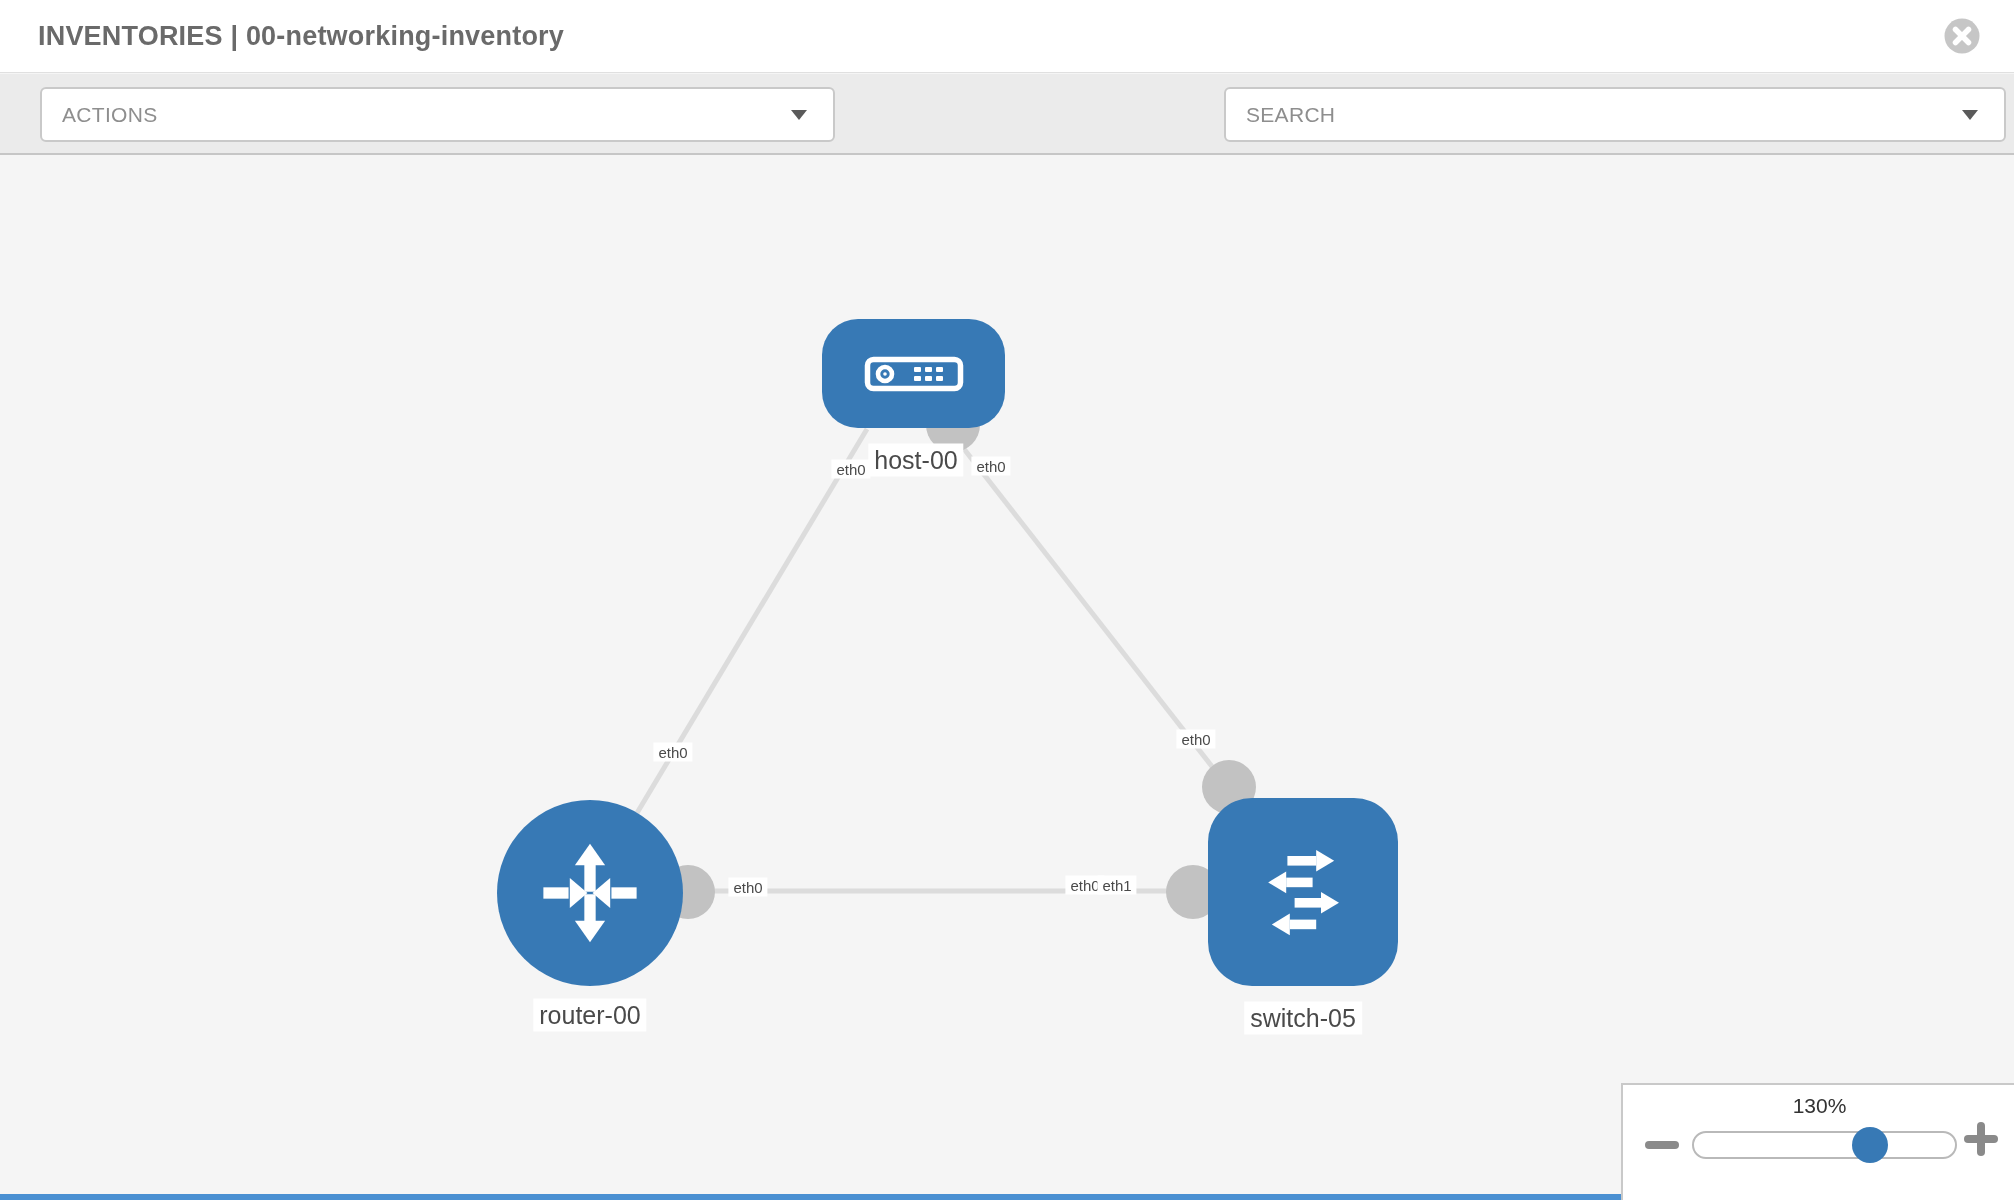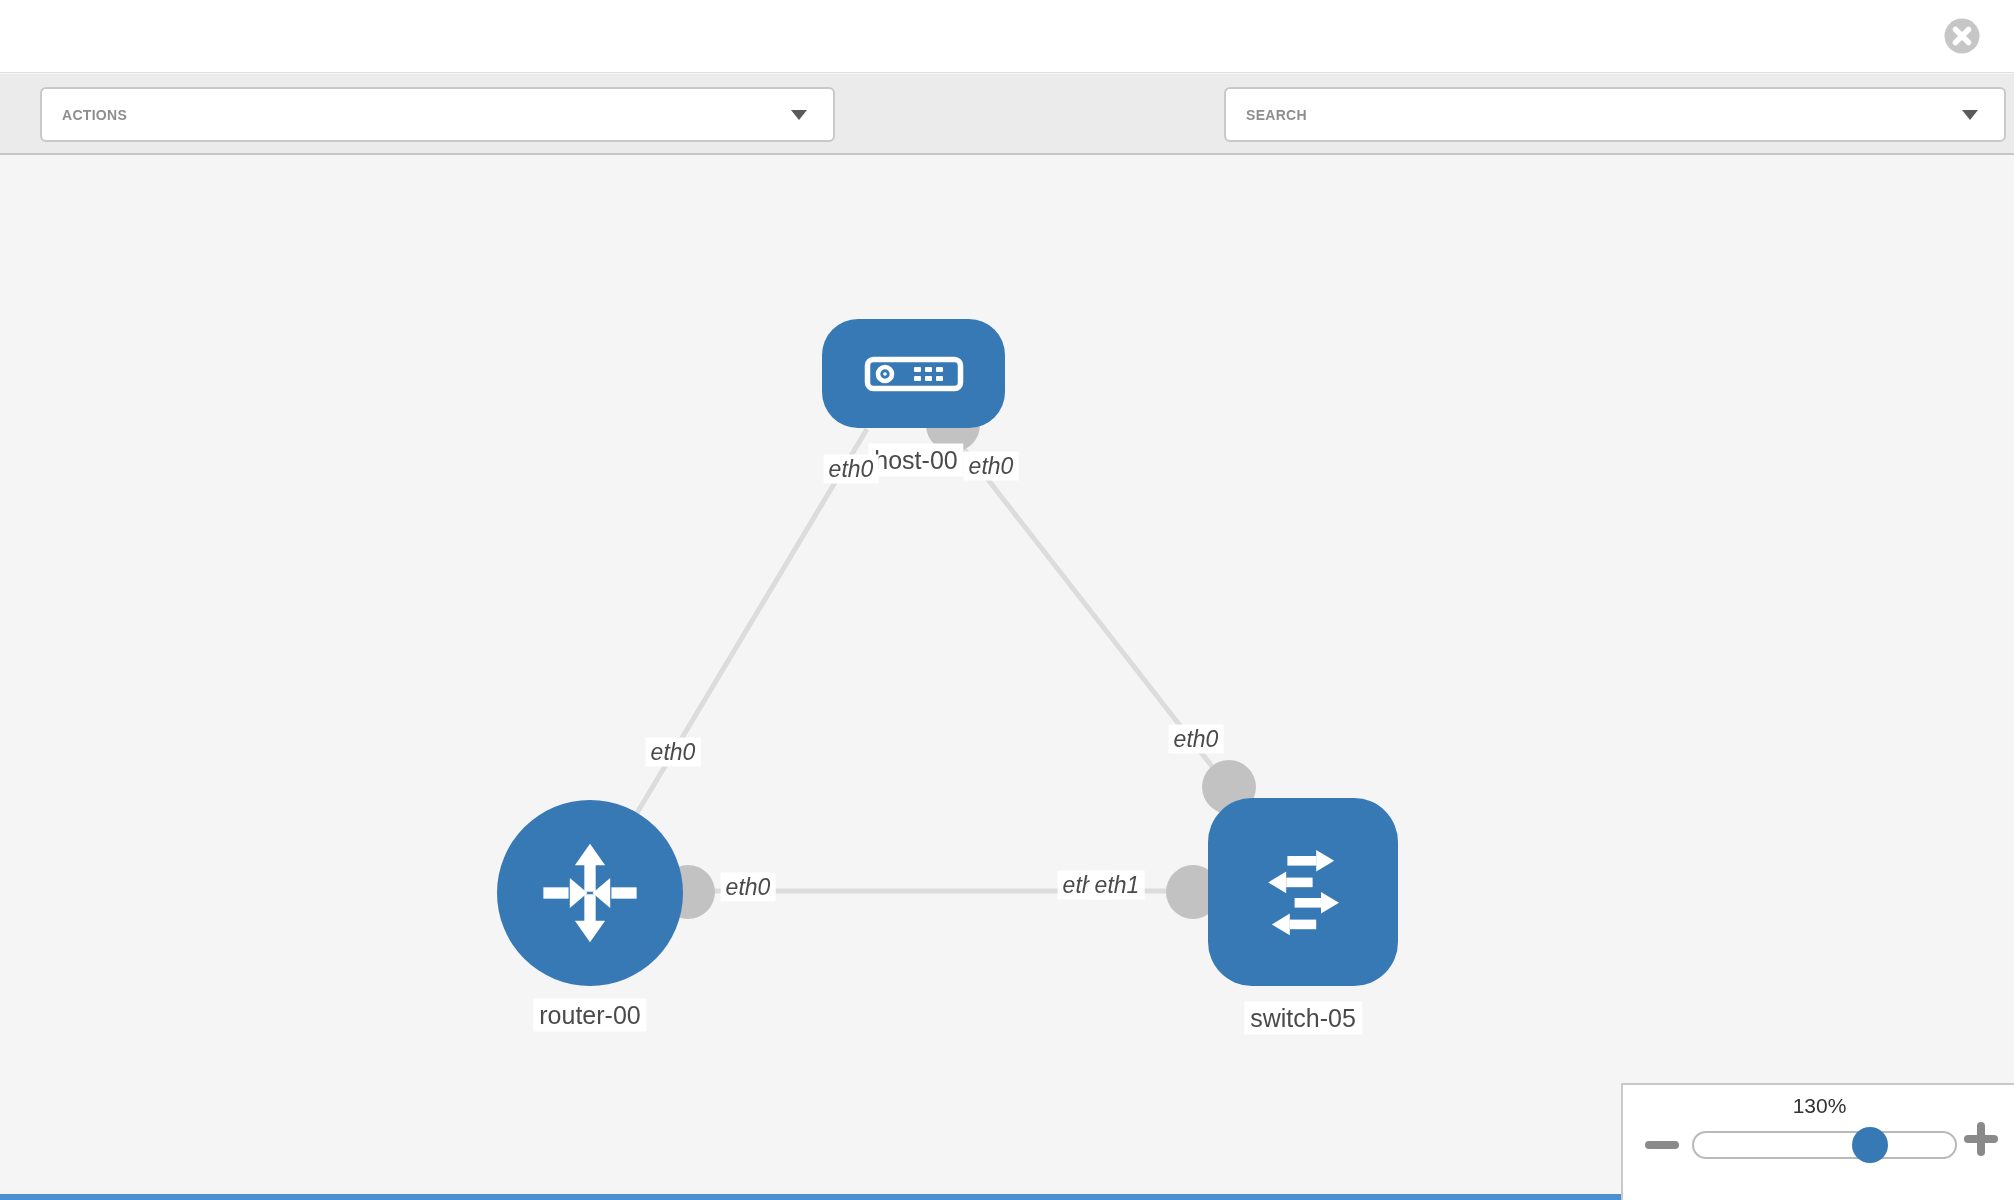--- a/index.html
+++ b/index.html
@@ -14,42 +14,42 @@
                  font-size:27px; font-weight:700; color:#6a6a6a; letter-spacing:.2px; }
   .close-btn { position:absolute; right:33px; top:17px; width:38px; height:38px; cursor:pointer; }
 
   
   .toolbar { position:absolute; left:0; top:74px; width:2014px; height:81px;
              background:#ebebeb; border-bottom:2px solid #c6c6c6; }
   .dropdown { position:absolute; top:13px; height:55px; background:#fff;
               border:2px solid #c9c9c9; border-radius:6px;
               display:flex; align-items:center; justify-content:space-between;
               padding:0 26px 0 20px; cursor:pointer; }
-  .dropdown .dd-label { font-size:14px; color:#8e8e8e; letter-spacing:.3px;font-weight:bold; }
+  .dropdown .dd-label { font-size:21px; color:#8e8e8e; letter-spacing:.3px; }
   .caret { width:0; height:0; border-left:8px solid transparent; border-right:8px solid transparent;
            border-top:10px solid #5a5a5a; }
   .dd-actions { left:40px;  width:795px; }
   .dd-search  { left:1183px; width:782px;margin-left:41px; }
   .tool-btn { position:absolute; top:97px; background:none; border:none; cursor:pointer; padding:0; line-height:0; }
   .tool-btn.wrench { left:1046px; }
   .tool-btn.key    { left:1114px; }
 
   
   .canvas { position:absolute; left:0; top:156px; width:2014px; height:1044px; background:#f5f5f5; }
   .graph  { position:absolute; left:0; top:0; }
 
   .node { position:absolute; background:#3779b5; display:flex; align-items:center; justify-content:center; cursor:pointer; }
   .node-host   { left:822px; top:163px; width:183px; height:109px; border-radius:36px; }
   .node-router { left:497px; top:644px; width:186px; height:186px; border-radius:50%; }
   .node-switch { left:1208px; top:642px; width:190px; height:188px; border-radius:44px; }
 
   .nlabel { position:absolute; transform:translate(-50%,-50%); background:#ffffff;
             color:#4a4a4a; white-space:nowrap; }
   .nlabel.name  { font-size:25px; padding:2px 6px; }
-  .nlabel.iface { font-size:23px; padding:1px 5px;font-style:italic; }
+  .nlabel.iface { font-size:15px; padding:1px 5px; }
 
   .lbl-host    { left:916px;  top:304px; }
   .lbl-router  { left:590px;  top:859px;text-align:right; }
   .lbl-switch  { left:1303px; top:862px; }
   .lbl-if-hl   { left:851px;  top:313px; }
   .lbl-if-hr   { left:991px;  top:310px; }
   .lbl-if-l1m  { left:673px;  top:596px; }
   .lbl-if-l2s  { left:1196px; top:583px; }
   .lbl-if-l3r  { left:748px;  top:731px; }
   .lbl-if-l3sb { left:1085px; top:729px; z-index:3; }
@@ -75,20 +75,21 @@
                 background:#3779b5; cursor:grab; }
 
   .accent-bar { position:absolute; left:0; top:1194px; width:1621px; height:6px; background:#4a90d2; }
 </style>
 </head>
 <body>
 
 <div id="app">
 
   <header class="titlebar">
+    <h1>INVENTORIES | 00-networking-inventory</h1>
     <div class="close-btn">
       <svg viewBox="0 0 38 38" width="38" height="38">
         <circle cx="19" cy="19" r="17.5" fill="#c6c6c6"></circle>
         <line x1="12.5" y1="12.5" x2="25.5" y2="25.5" stroke="#fff" stroke-width="5.5" stroke-linecap="round"></line>
         <line x1="25.5" y1="12.5" x2="12.5" y2="25.5" stroke="#fff" stroke-width="5.5" stroke-linecap="round"></line>
       </svg>
     </div>
   </header>
 
   <div class="toolbar">

